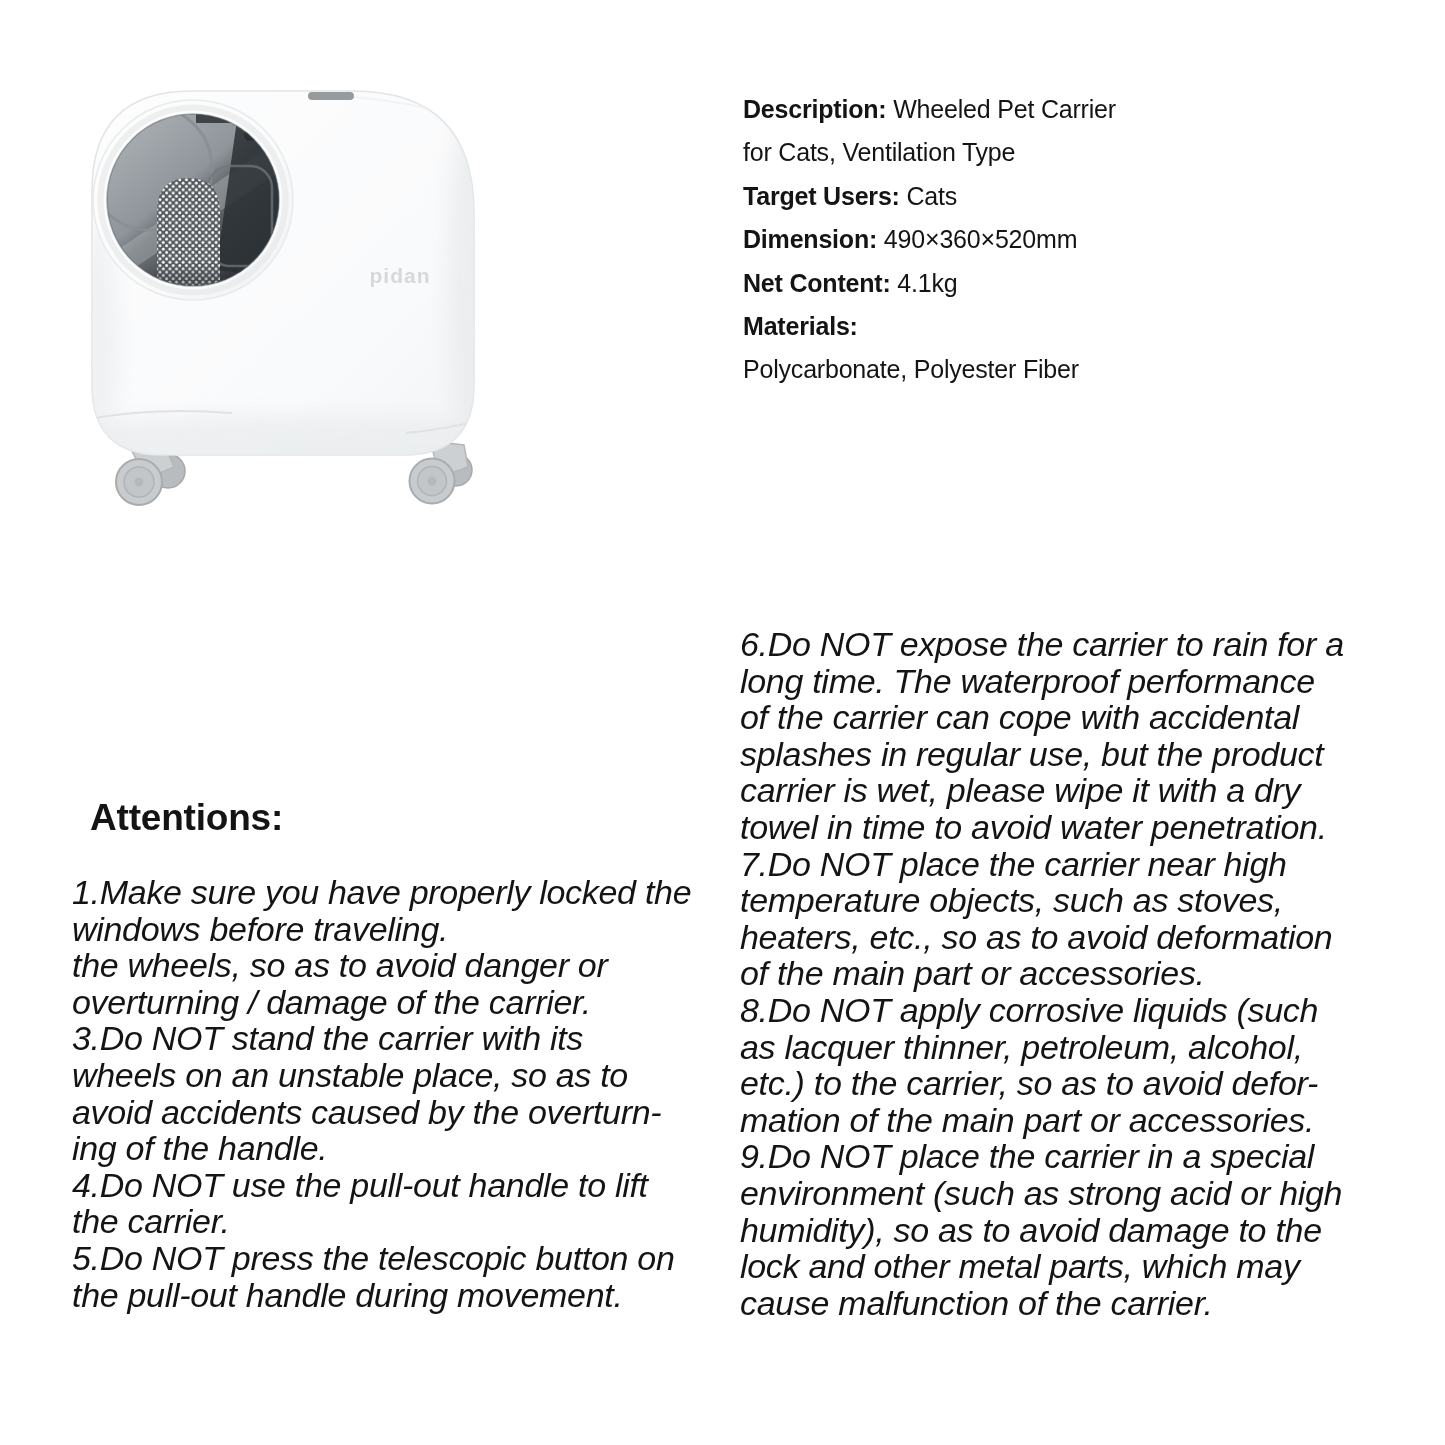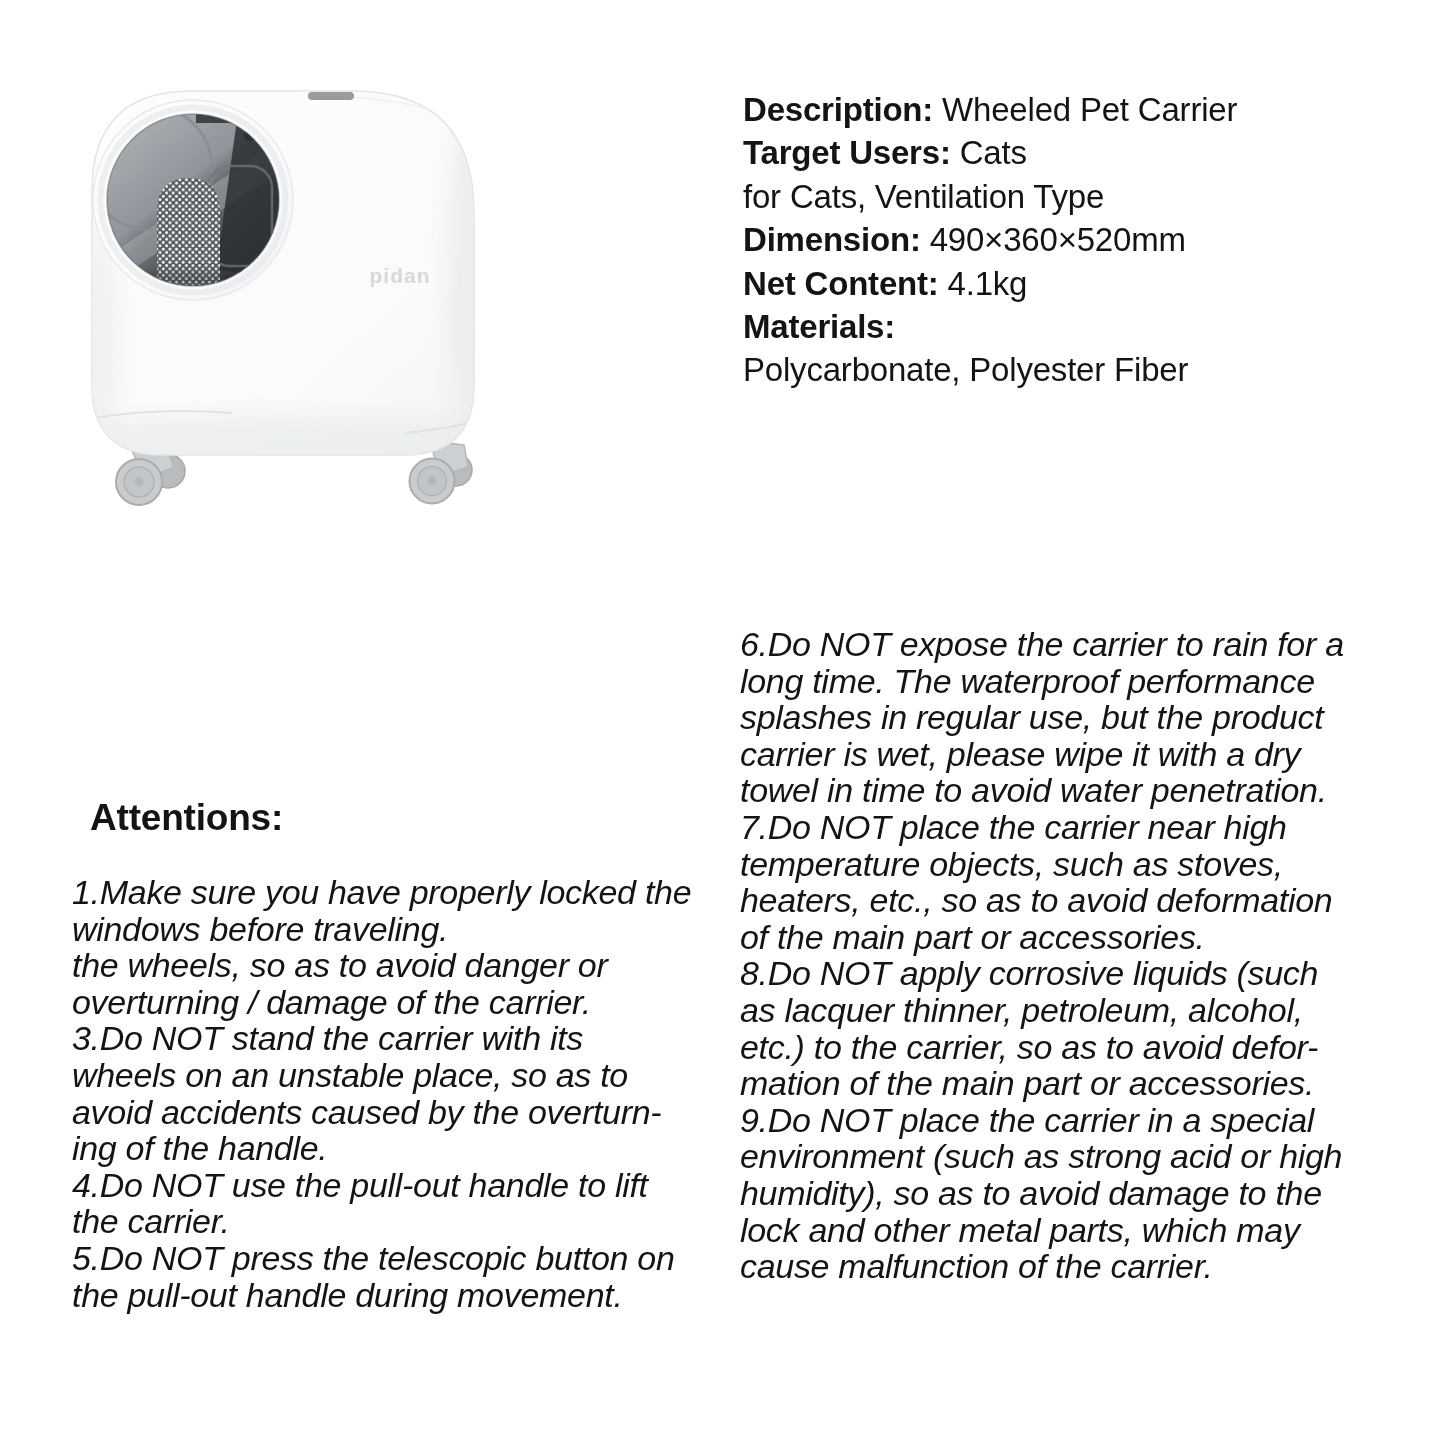--- a/index.html
+++ b/index.html
@@ -2,21 +2,21 @@
 <html><head>
 <meta charset="utf-8">
 <style>
   html,body { margin:0; padding:0; background:#ffffff; }
   .page {
     position:relative; width:1445px; height:1445px; background:#ffffff;
     font-family:"Liberation Sans","DejaVu Sans",sans-serif; color:#141414; overflow:hidden;
   }
   .specs {
     position:absolute; left:743px; top:88px; width:600px;
-    font-size:33px; line-height:43.4px; letter-spacing:-0.2px;
+    font-size:25px; line-height:43.4px; letter-spacing:-0.2px;
   }
   .specs .line { white-space:nowrap; }
   .specs .line b { font-weight:700; }
   .attn-heading {
     position:absolute; left:90px; top:796px;
     font-size:37px; font-weight:700; letter-spacing:-0.2px; line-height:44px;
   }
   .col {
     position:absolute; font-size:34px; line-height:36.6px; letter-spacing:-0.3px;font-style:italic;
   }
@@ -110,22 +110,22 @@
       </g>
       <circle cx="193" cy="200" r="86" fill="none" stroke="#5b6065" stroke-width="1.5" opacity="0.5"></circle>
       <circle cx="193" cy="200" r="92.5" fill="none" stroke="#dfe2e4" stroke-width="6" opacity="0.5"></circle>
     </g>
 
     <text x="400" y="283" text-anchor="middle" font-family="Liberation Sans, DejaVu Sans, sans-serif" font-size="21" font-weight="bold" letter-spacing="1" fill="#d6d9db">pidan</text>
   </svg>
 
   <div class="specs">
       <div class="line"><b>Description:</b> Wheeled Pet Carrier</div>
+      <div class="line">for Cats, Ventilation Type</div>
       <div class="line"><b>Target Users:</b> Cats</div>
-      <div class="line">for Cats, Ventilation Type</div>
       <div class="line"><b>Dimension:</b> 490×360×520mm</div>
       <div class="line"><b>Net Content:</b> 4.1kg</div>
       <div class="line"><b>Materials:</b></div>
       <div class="line">Polycarbonate, Polyester Fiber</div>
     </div>
 
   <div class="attn-heading">Attentions:</div>
 
   <div class="col col1">
       <div class="line">1.Make sure you have properly locked the</div>
@@ -137,20 +137,21 @@
       <div class="line">avoid accidents caused by the overturn-</div>
       <div class="line">ing of the handle.</div>
       <div class="line">4.Do NOT use the pull-out handle to lift</div>
       <div class="line">the carrier.</div>
       <div class="line">5.Do NOT press the telescopic button on</div>
       <div class="line">the pull-out handle during movement.</div>
     </div>
   <div class="col col2">
       <div class="line">6.Do NOT expose the carrier to rain for a</div>
       <div class="line">long time. The waterproof performance</div>
+      <div class="line">of the carrier can cope with accidental</div>
       <div class="line">splashes in regular use, but the product</div>
       <div class="line">carrier is wet, please wipe it with a dry</div>
       <div class="line">towel in time to avoid water penetration.</div>
       <div class="line">7.Do NOT place the carrier near high</div>
       <div class="line">temperature objects, such as stoves,</div>
       <div class="line">heaters, etc., so as to avoid deformation</div>
       <div class="line">of the main part or accessories.</div>
       <div class="line">8.Do NOT apply corrosive liquids (such</div>
       <div class="line">as lacquer thinner, petroleum, alcohol,</div>
       <div class="line">etc.) to the carrier, so as to avoid defor-</div>

